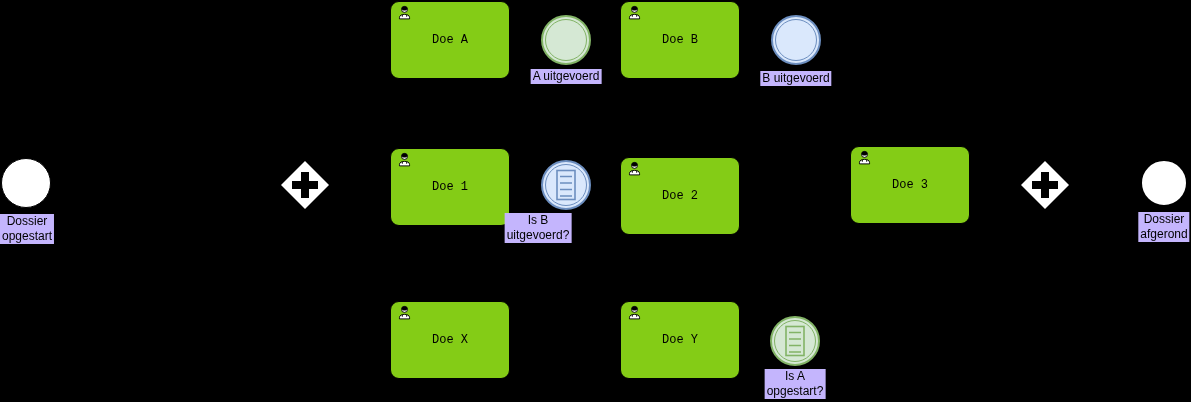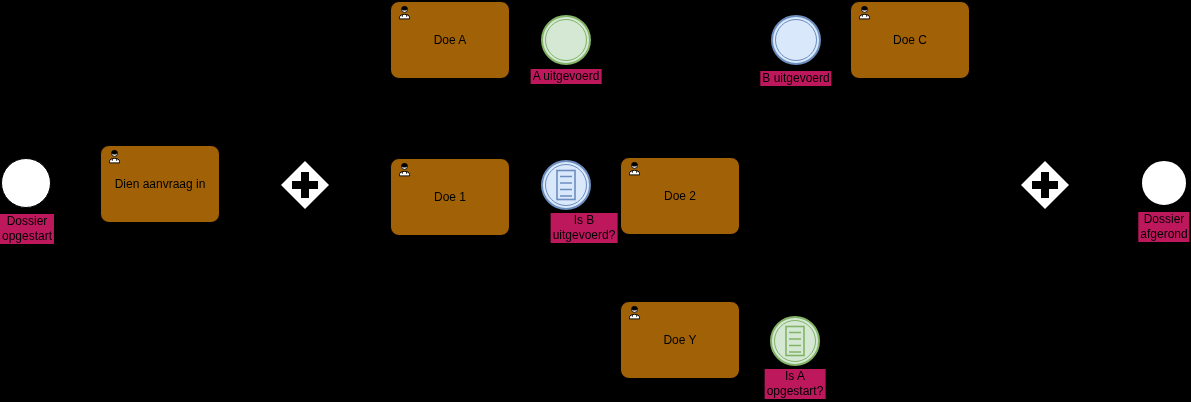--- a/index.html
+++ b/index.html
@@ -3,23 +3,23 @@
 <meta charset="utf-8">
 <style>
   html,body{margin:0;padding:0;background:#000;}
   #canvas{
     position:relative;width:1191px;height:402px;background:#000000;
     overflow:hidden;font-family:"Liberation Sans",sans-serif;
   }
   
   .task{
     position:absolute;width:120px;height:78px;box-sizing:border-box;
-    background:#a16207;border:1px solid #000000;border-radius:9px;
+    background:#84cc16;border:1px solid #000000;border-radius:9px;
     display:flex;align-items:center;justify-content:center;
-    font-size:12px;color:#000000;text-align:center;
+    font-size:12px;color:#000000;text-align:center;font-family:Liberation Mono, monospace;
   }
   .task .user-icon{position:absolute;top:3px;left:6px;width:15px;height:15px;}
   
   .event{
     position:absolute;width:50px;height:50px;box-sizing:border-box;border-radius:50%;
   }
   .event.green{background:#d5e8d4;border:2px solid #82b366;}
   .event.blue{background:#dae8fc;border:2px solid #6c8ebf;}
   .event .inner-ring{position:absolute;inset:2px;border-radius:50%;box-sizing:border-box;}
   .event.green .inner-ring{border:1px solid #82b366;}
@@ -32,44 +32,33 @@
   }
   .end-event{
     position:absolute;width:50px;height:50px;box-sizing:border-box;border-radius:50%;
     background:#ffffff;border:3px solid #000000;
   }
   
   .gateway{position:absolute;width:50px;height:50px;}
   
   .nlabel{
     position:absolute;transform:translateX(-50%);
-    background:#be185d;color:#000000;font-size:12px;line-height:15px;
+    background:#c4b5fd;color:#000000;font-size:12px;line-height:15px;
     text-align:center;white-space:pre-line;padding:0 2px;
   }
 </style>
 </head>
 <body>
 
 <div id="canvas">
 
   <div class="start-event" style="left:1px;top:158px"></div>
   <div class="nlabel" style="left:27px;top:214px">Dossier
 opgestart</div>
 
-  <div class="task" style="left:100px;top:145px">
-    <span class="user-icon">
-      <svg viewBox="0 0 16 16" width="15" height="15">
-        <circle cx="8" cy="4.7" r="3.2" fill="#fff" stroke="#000" stroke-width="1"></circle>
-        <path d="M4.8,4.4 a3.2,3.2 0 0 1 6.4,0 c-0.9,1 -1.9,1.4 -3.2,1.4 c-1.3,0 -2.3,-0.4 -3.2,-1.4 z" fill="#000"></path>
-        <path d="M2.6,14.8 v-1.3 c0,-2.6 2.7,-3.5 5.4,-3.5 c2.7,0 5.4,0.9 5.4,3.5 v1.3 z" fill="#fff" stroke="#000" stroke-width="1" stroke-linejoin="round"></path>
-        <path d="M5.7,10.4 v2.1 M10.3,10.4 v2.1" stroke="#000" stroke-width="1" fill="none"></path>
-      </svg>
-    </span>
-    <span>Dien aanvraag in</span>
-  </div>
 
   <div class="gateway" style="left:280px;top:160px">
     <svg viewBox="0 0 50 50" width="50" height="50">
       <polygon points="25,1 49,25 25,49 1,25" fill="#ffffff"></polygon>
       <path d="M21,12 h8 v9 h9 v8 h-9 v9 h-8 v-9 h-9 v-8 h9 z" fill="#000000"></path>
     </svg>
   </div>
 
   <div class="task" style="left:390px;top:1px">
     <span class="user-icon">
@@ -81,73 +70,95 @@
       </svg>
     </span>
     <span>Doe A</span>
   </div>
 
   <div class="event green" style="left:541px;top:15px">
     <div class="inner-ring"></div>
   </div>
   <div class="nlabel" style="left:566px;top:69px">A uitgevoerd</div>
 
-
-  <div class="event blue" style="left:771px;top:15px">
-    <div class="inner-ring"></div>
-  </div>
-  <div class="nlabel" style="left:796px;top:71px">B uitgevoerd</div>
-
-  <div class="task" style="left:850px;top:1px">
+  <div class="task" style="left:620px;top:1px">
     <span class="user-icon">
       <svg viewBox="0 0 16 16" width="15" height="15">
         <circle cx="8" cy="4.7" r="3.2" fill="#fff" stroke="#000" stroke-width="1"></circle>
         <path d="M4.8,4.4 a3.2,3.2 0 0 1 6.4,0 c-0.9,1 -1.9,1.4 -3.2,1.4 c-1.3,0 -2.3,-0.4 -3.2,-1.4 z" fill="#000"></path>
         <path d="M2.6,14.8 v-1.3 c0,-2.6 2.7,-3.5 5.4,-3.5 c2.7,0 5.4,0.9 5.4,3.5 v1.3 z" fill="#fff" stroke="#000" stroke-width="1" stroke-linejoin="round"></path>
         <path d="M5.7,10.4 v2.1 M10.3,10.4 v2.1" stroke="#000" stroke-width="1" fill="none"></path>
       </svg>
     </span>
-    <span>Doe C</span>
+    <span>Doe B</span>
   </div>
 
-  <div class="task" style="left:390px;top:158px">
+  <div class="event blue" style="left:771px;top:15px">
+    <div class="inner-ring"></div>
+  </div>
+  <div class="nlabel" style="left:796px;top:71px">B uitgevoerd</div>
+
+
+  <div class="task" style="left:390px;top:148px">
     <span class="user-icon">
       <svg viewBox="0 0 16 16" width="15" height="15">
         <circle cx="8" cy="4.7" r="3.2" fill="#fff" stroke="#000" stroke-width="1"></circle>
         <path d="M4.8,4.4 a3.2,3.2 0 0 1 6.4,0 c-0.9,1 -1.9,1.4 -3.2,1.4 c-1.3,0 -2.3,-0.4 -3.2,-1.4 z" fill="#000"></path>
         <path d="M2.6,14.8 v-1.3 c0,-2.6 2.7,-3.5 5.4,-3.5 c2.7,0 5.4,0.9 5.4,3.5 v1.3 z" fill="#fff" stroke="#000" stroke-width="1" stroke-linejoin="round"></path>
         <path d="M5.7,10.4 v2.1 M10.3,10.4 v2.1" stroke="#000" stroke-width="1" fill="none"></path>
       </svg>
     </span>
     <span>Doe 1</span>
   </div>
 
   <div class="event blue" style="left:541px;top:160px">
     <div class="inner-ring"></div>
     <svg class="cond" viewBox="0 0 46 46">
       <rect x="14" y="8.5" width="18" height="29" fill="none" stroke="#6c8ebf" stroke-width="1.6"></rect>
       <path d="M17,14.5 h12 M17,21 h12 M17,27.5 h12 M17,34 h12" stroke="#6c8ebf" stroke-width="1.6" fill="none"></path>
     </svg>
   </div>
-  <div class="nlabel" style="left:584px;top:213px">Is B
+  <div class="nlabel" style="left:538px;top:213px">Is B
 uitgevoerd?</div>
 
   <div class="task" style="left:620px;top:157px">
     <span class="user-icon">
       <svg viewBox="0 0 16 16" width="15" height="15">
         <circle cx="8" cy="4.7" r="3.2" fill="#fff" stroke="#000" stroke-width="1"></circle>
         <path d="M4.8,4.4 a3.2,3.2 0 0 1 6.4,0 c-0.9,1 -1.9,1.4 -3.2,1.4 c-1.3,0 -2.3,-0.4 -3.2,-1.4 z" fill="#000"></path>
         <path d="M2.6,14.8 v-1.3 c0,-2.6 2.7,-3.5 5.4,-3.5 c2.7,0 5.4,0.9 5.4,3.5 v1.3 z" fill="#fff" stroke="#000" stroke-width="1" stroke-linejoin="round"></path>
         <path d="M5.7,10.4 v2.1 M10.3,10.4 v2.1" stroke="#000" stroke-width="1" fill="none"></path>
       </svg>
     </span>
     <span>Doe 2</span>
   </div>
 
+  <div class="task" style="left:850px;top:146px">
+    <span class="user-icon">
+      <svg viewBox="0 0 16 16" width="15" height="15">
+        <circle cx="8" cy="4.7" r="3.2" fill="#fff" stroke="#000" stroke-width="1"></circle>
+        <path d="M4.8,4.4 a3.2,3.2 0 0 1 6.4,0 c-0.9,1 -1.9,1.4 -3.2,1.4 c-1.3,0 -2.3,-0.4 -3.2,-1.4 z" fill="#000"></path>
+        <path d="M2.6,14.8 v-1.3 c0,-2.6 2.7,-3.5 5.4,-3.5 c2.7,0 5.4,0.9 5.4,3.5 v1.3 z" fill="#fff" stroke="#000" stroke-width="1" stroke-linejoin="round"></path>
+        <path d="M5.7,10.4 v2.1 M10.3,10.4 v2.1" stroke="#000" stroke-width="1" fill="none"></path>
+      </svg>
+    </span>
+    <span>Doe 3</span>
+  </div>
 
+  <div class="task" style="left:390px;top:301px">
+    <span class="user-icon">
+      <svg viewBox="0 0 16 16" width="15" height="15">
+        <circle cx="8" cy="4.7" r="3.2" fill="#fff" stroke="#000" stroke-width="1"></circle>
+        <path d="M4.8,4.4 a3.2,3.2 0 0 1 6.4,0 c-0.9,1 -1.9,1.4 -3.2,1.4 c-1.3,0 -2.3,-0.4 -3.2,-1.4 z" fill="#000"></path>
+        <path d="M2.6,14.8 v-1.3 c0,-2.6 2.7,-3.5 5.4,-3.5 c2.7,0 5.4,0.9 5.4,3.5 v1.3 z" fill="#fff" stroke="#000" stroke-width="1" stroke-linejoin="round"></path>
+        <path d="M5.7,10.4 v2.1 M10.3,10.4 v2.1" stroke="#000" stroke-width="1" fill="none"></path>
+      </svg>
+    </span>
+    <span>Doe X</span>
+  </div>
 
   <div class="task" style="left:620px;top:301px">
     <span class="user-icon">
       <svg viewBox="0 0 16 16" width="15" height="15">
         <circle cx="8" cy="4.7" r="3.2" fill="#fff" stroke="#000" stroke-width="1"></circle>
         <path d="M4.8,4.4 a3.2,3.2 0 0 1 6.4,0 c-0.9,1 -1.9,1.4 -3.2,1.4 c-1.3,0 -2.3,-0.4 -3.2,-1.4 z" fill="#000"></path>
         <path d="M2.6,14.8 v-1.3 c0,-2.6 2.7,-3.5 5.4,-3.5 c2.7,0 5.4,0.9 5.4,3.5 v1.3 z" fill="#fff" stroke="#000" stroke-width="1" stroke-linejoin="round"></path>
         <path d="M5.7,10.4 v2.1 M10.3,10.4 v2.1" stroke="#000" stroke-width="1" fill="none"></path>
       </svg>
     </span>

